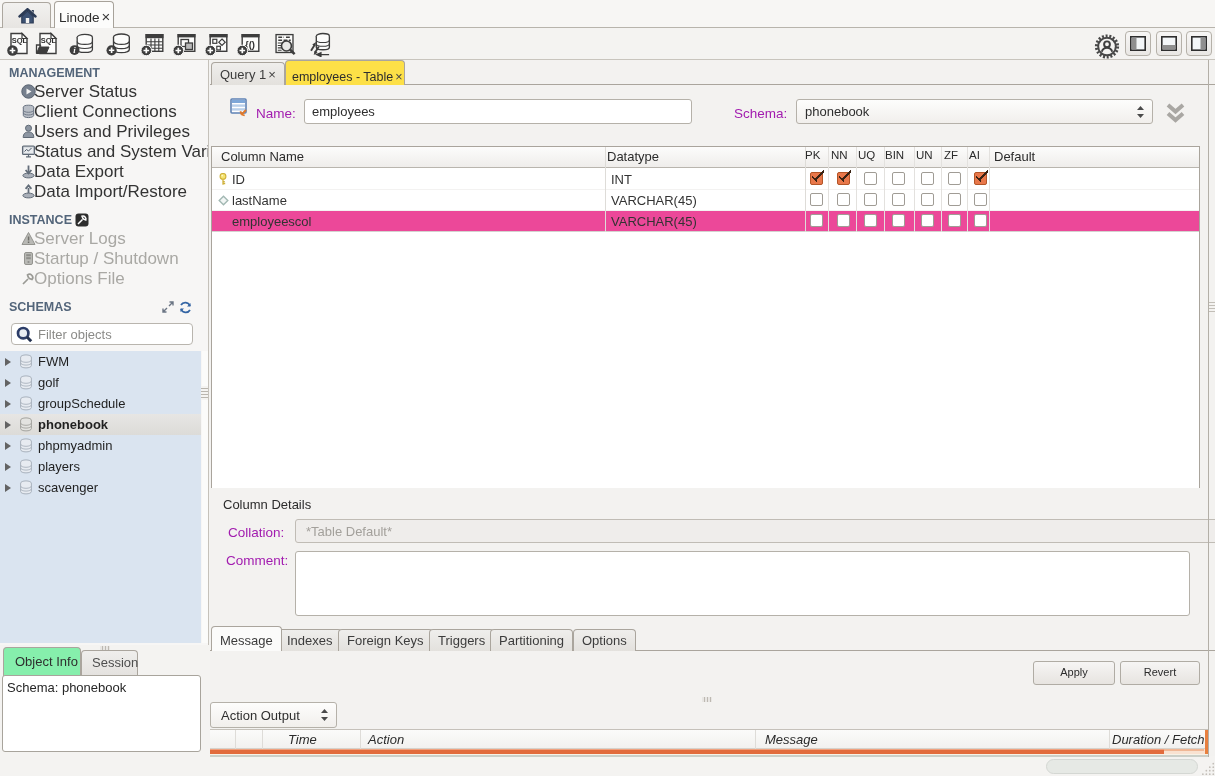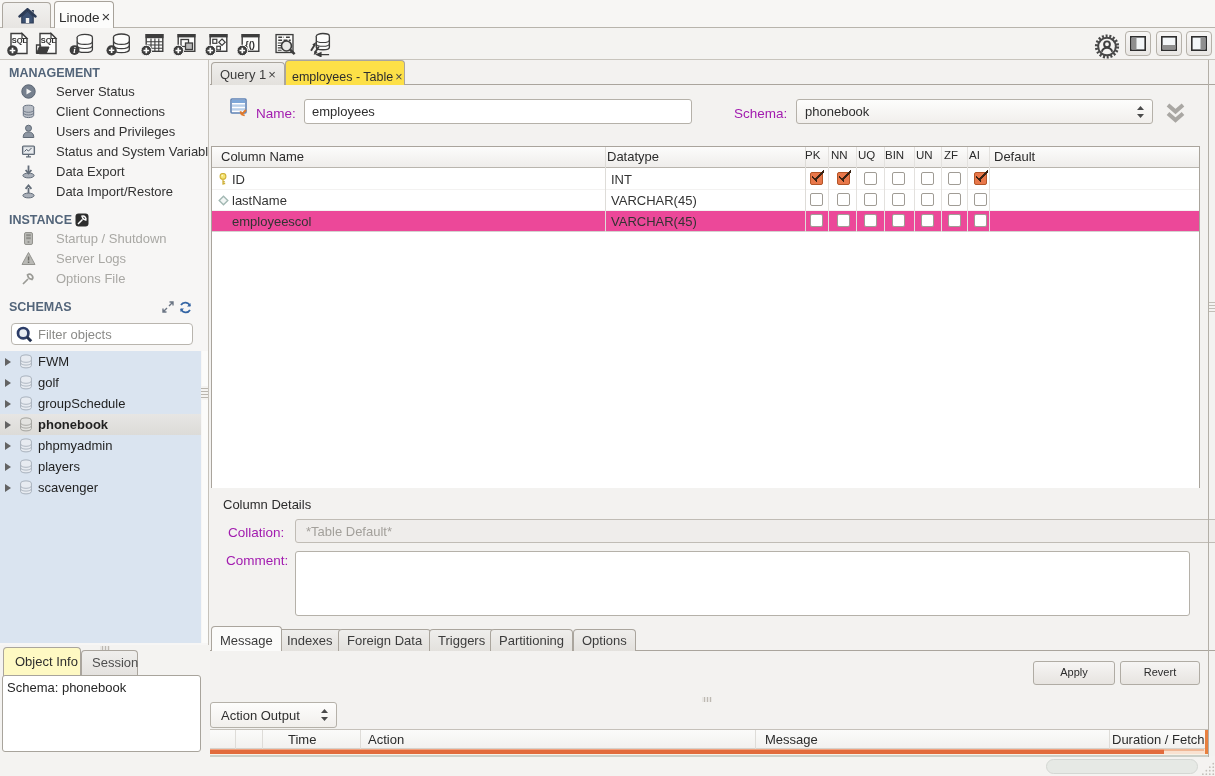--- a/index.html
+++ b/index.html
@@ -15,35 +15,35 @@
 
 
 #toolbar { position:absolute; left:0; top:29px; width:1215px; height:31px; background:#f4f3f1; border-bottom:1px solid #c8c4bd; }
 .tbico { position:absolute; top:3px; width:26px; height:25px; }
 .panelbtn { position:absolute; top:2px; width:26px; height:25px; background:linear-gradient(#f7f6f5,#e9e7e4); border:1px solid #b5b1a9; border-radius:4px; }
 .panelbtn svg { position:absolute; left:4px; top:4px; }
 
 
 #sidebar { position:absolute; left:0; top:60px; width:209px; height:585px; background:#f7f6f5; border-right:1px solid #c5c1ba; overflow:hidden; }
 .sect { font-weight:bold; font-size:12.5px; color:#53657a; padding:11px 0 2px 9px; }
-.navitem { position:relative; height:20px; line-height:20px; padding-left:56px; color:#333; font-size:13px; white-space:nowrap; }
+.navitem { position:relative; height:20px; line-height:20px; padding-left:34px; color:#333; font-size:17px; white-space:nowrap; }
 .navitem svg { position:absolute; left:21px; top:2px; }
 .navitem.dis { color:#a9a8a4; }
 #schemahdr { position:relative; }
 #filterwrap { position:absolute; left:11px; top:263px; width:182px; height:22px; background:#fff; border:1px solid #b9b5ae; border-radius:4px; }
 #filterwrap span { color:#8b8b88; font-size:13px; position:absolute; left:26px; top:3px; }
 #filterwrap svg { position:absolute; left:4px; top:2px; }
 #schemalist { position:absolute; left:0; top:291px; width:201px; height:292px; background:#dae4f0; }
 .schemarow { position:relative; height:21px; line-height:21px; padding-left:38px; color:#1f1f1f; font-size:13px; }
 .schemarow .tri { position:absolute; left:5px; top:7px; width:0; height:0; border-left:6px solid #636363; border-top:4px solid transparent; border-bottom:4px solid transparent; }
 .schemarow svg.dbi { position:absolute; left:19px; top:3px; }
 .schemarow.sel { background:linear-gradient(#e7e6e4,#dcdbd8); font-weight:bold; }
 #objinfotabs { position:absolute; left:0; top:645px; width:209px; height:31px; }
 .oitab { position:absolute; border:1px solid #aaa59d; border-bottom:none; border-radius:4px 4px 0 0; font-size:13px; }
-#oitab1 { left:3px; top:2px; width:78px; height:29px; background:#fef9c3; padding:6px 0 0 11px; z-index:2; }
+#oitab1 { left:3px; top:2px; width:78px; height:29px; background:#86efac; padding:6px 0 0 11px; z-index:2; }
 #oitab2 { left:81px; top:5px; width:57px; height:26px; background:linear-gradient(#efeeec,#e4e2df); color:#4e4e4e; padding:4px 0 0 10px; z-index:1; }
 #objinfobox { position:absolute; left:2px; top:675px; width:199px; height:77px; background:#fff; border:1px solid #a8a49c; border-radius:3px; z-index:3; padding:4px 0 0 4px; color:#262626; }
 
 
 #main { position:absolute; left:210px; top:60px; width:1005px; height:696px; background:#f3f2f0; }
 #qtabs { position:absolute; left:0; top:0; width:1005px; height:25px; border-bottom:1px solid #aaa59d; }
 .qtab { position:absolute; top:2px; height:23px; border:1px solid #aaa59d; border-bottom:none; border-radius:4px 4px 0 0; font-size:13px; padding:4px 8px 0 8px; }
 #qtab1 { left:1px; background:linear-gradient(#efeeec,#e3e1dd); color:#3c3c3c; }
 #qtab2 { left:75px; top:0; height:25px; width:120px; background:#fde047; padding:9px 0 0 6px; font-size:12.5px; }
 .qtab .x { color:#444; margin-left:2px; }
@@ -87,21 +87,21 @@
 .btab { position:absolute; top:3px; height:22px; border:1px solid #aaa59d; border-bottom:none; border-radius:4px 4px 0 0; font-size:13px; color:#3c3c3c; background:linear-gradient(#efeeec,#e3e1dd); padding:3px 8px 0 8px; }
 
 
 .btn { position:absolute; top:601px; height:24px; background:linear-gradient(#f6f5f4,#e7e4e0); border:1px solid #b0aca4; border-radius:3px; font-size:11px; color:#2b2b2b; text-align:center; padding-top:4px; }
 #applybtn { left:823px; width:82px; }
 #revertbtn { left:910px; width:80px; }
 
 
 #actcombo { position:absolute; left:0px; top:642px; width:127px; height:26px; background:linear-gradient(#fdfdfc,#f1efec); border:1px solid #b5b1a9; border-radius:3px; padding:5px 0 0 10px; }
 #outhdr { position:absolute; left:0; top:669px; width:998px; height:20px; background:linear-gradient(#fbfbfa,#f2f1ef); border-top:1px solid #c5c1ba; border-bottom:1px solid #d5d2cc; }
-.oh { position:absolute; top:2px; font-size:13px; color:#2b2b2b; white-space:nowrap; }
+.oh { position:absolute; top:2px; font-size:13px; color:#2b2b2b; white-space:nowrap;font-style:italic; }
 .ov { position:absolute; top:0; width:1px; height:20px; background:#dedcd8; }
 #orangerow { position:absolute; left:0; top:689px; width:998px; height:5px; background:#e26b3c; border-top:1px solid #f0a17f; }
 
 
 #statusbar { position:absolute; left:0; top:757px; width:1215px; height:19px; background:#f1efed; border-top:1px solid #d8d5d0; color:#2c2c2c; font-size:13.5px; padding:0 0 0 4px; }
 #statuspill { position:absolute; left:1046px; top:759px; width:152px; height:15px; background:#e6e9e5; border:1px solid #d4d7d3; border-radius:8px; }
 </style>
 </head>
 <body>
 <div id="app">
@@ -262,30 +262,30 @@
   <div class="navitem"><svg width="15" height="15" viewBox="0 0 15 15">
           <ellipse cx="7.5" cy="11.5" rx="5.6" ry="2.4" fill="#aab0b9" stroke="#636d79" stroke-width="1"></ellipse>
           <path d="M7.5 9 v-5" stroke="#636d79" stroke-width="1.8"></path>
           <path d="M4.6 4.8 l2.9 -3.4 2.9 3.4" fill="none" stroke="#636d79" stroke-width="1.8"></path>
         </svg>Data Import/Restore</div>
   <div class="sect">INSTANCE <svg width="14" height="14" viewBox="0 0 14 14" style="vertical-align:-3px">
           <rect x="0.5" y="0.5" width="13" height="13" rx="3" fill="#2d2d2d"></rect>
           <path d="M3 11 L7.5 6.5 M7 3.2 a3 3 0 0 1 3.8 3.8 l-2.1 -0.9 -0.8 -0.8 z" stroke="#fff" stroke-width="1.5" fill="none"></path>
         </svg></div>
   <div class="navitem dis"><svg width="15" height="15" viewBox="0 0 15 15">
+          <path d="M7.5 1.5 L14 13.5 H1 Z" fill="#b9b9b5" stroke="#94948f" stroke-width="1"></path>
+          <rect x="6.8" y="5.5" width="1.5" height="4" fill="#6e6e69"></rect>
+          <rect x="6.8" y="10.5" width="1.5" height="1.5" fill="#6e6e69"></rect>
+        </svg>Server Logs</div>
+  <div class="navitem dis"><svg width="15" height="15" viewBox="0 0 15 15">
           <rect x="3.5" y="1.5" width="8" height="12" rx="1.5" fill="#b9b9b5" stroke="#94948f" stroke-width="1"></rect>
           <rect x="5.2" y="3.2" width="4.6" height="2" fill="#8f8f8a"></rect>
           <rect x="5.2" y="6.2" width="4.6" height="2" fill="#8f8f8a"></rect>
           <circle cx="7.5" cy="11" r="1.1" fill="#8f8f8a"></circle>
         </svg>Startup / Shutdown</div>
-  <div class="navitem dis"><svg width="15" height="15" viewBox="0 0 15 15">
-          <path d="M7.5 1.5 L14 13.5 H1 Z" fill="#b9b9b5" stroke="#94948f" stroke-width="1"></path>
-          <rect x="6.8" y="5.5" width="1.5" height="4" fill="#6e6e69"></rect>
-          <rect x="6.8" y="10.5" width="1.5" height="1.5" fill="#6e6e69"></rect>
-        </svg>Server Logs</div>
   <div class="navitem dis"><svg width="15" height="15" viewBox="0 0 15 15">
           <path d="M2 13 L7 8 M6.5 4 a3.2 3.2 0 0 1 4.5 4.5 l-2.5 -1 -1 -1 z" stroke="#9a9a95" stroke-width="1.7" fill="none"></path>
         </svg>Options File</div>
   <div class="sect" id="schemahdr">SCHEMAS
     <svg style="position:absolute;left:162px;top:12px" width="12" height="12" viewBox="0 0 12 12">
           <path d="M7 5 L11 1 M7.5 1 h3.5 v3.5 M5 7 L1 11 M1 7.5 v3.5 h3.5" stroke="#6b7584" stroke-width="1.4" fill="none"></path>
         </svg>
     <svg style="position:absolute;left:179px;top:12px" width="13" height="13" viewBox="0 0 13 13">
           <path d="M2 4 a5 5 0 0 1 9 1 M11 9 a5 5 0 0 1 -9 -1" stroke="#3465a4" stroke-width="1.8" fill="none"></path>
           <path d="M11.5 2 v3.5 h-3.5 M1.5 11 v-3.5 h3.5" fill="#3465a4"></path>
@@ -438,21 +438,21 @@
     <svg class="spin" width="8" height="13" viewBox="0 0 8 13">
           <path d="M0.5 4.5 l3.5 -4 3.5 4 z M0.5 8.5 l3.5 4 3.5 -4 z" fill="#8a8a86"></path>
         </svg>
   </div>
   <div id="commentlbl" class="lbl">Comment:</div>
   <div id="commentbox"></div>
 
   <div id="btmtabs">
     <div class="btab" style="left:1px; background:#fbfbfa; top:0; height:25px; padding-top:6px; z-index:2;">Message</div>
     <div class="btab" style="left:68px;">Indexes</div>
-    <div class="btab" style="left:128px;">Foreign Data</div>
+    <div class="btab" style="left:128px;">Foreign Keys</div>
     <div class="btab" style="left:219px;">Triggers</div>
     <div class="btab" style="left:280px;">Partitioning</div>
     <div class="btab" style="left:363px;">Options</div>
   </div>
 
   <div class="btn" id="applybtn">Apply</div>
   <div class="btn" id="revertbtn">Revert</div>
 
   <div id="actcombo">Action Output
     <svg class="spin" width="9" height="14" viewBox="0 0 9 14">

